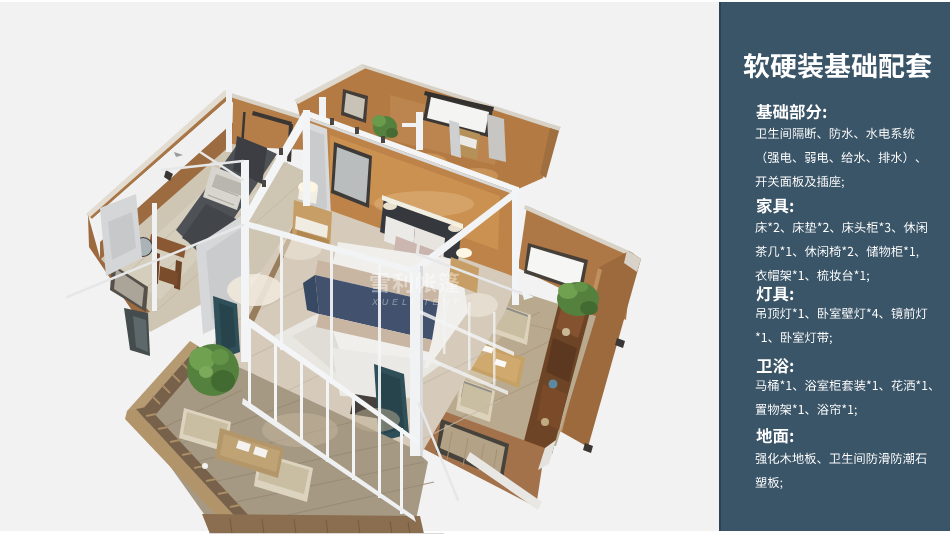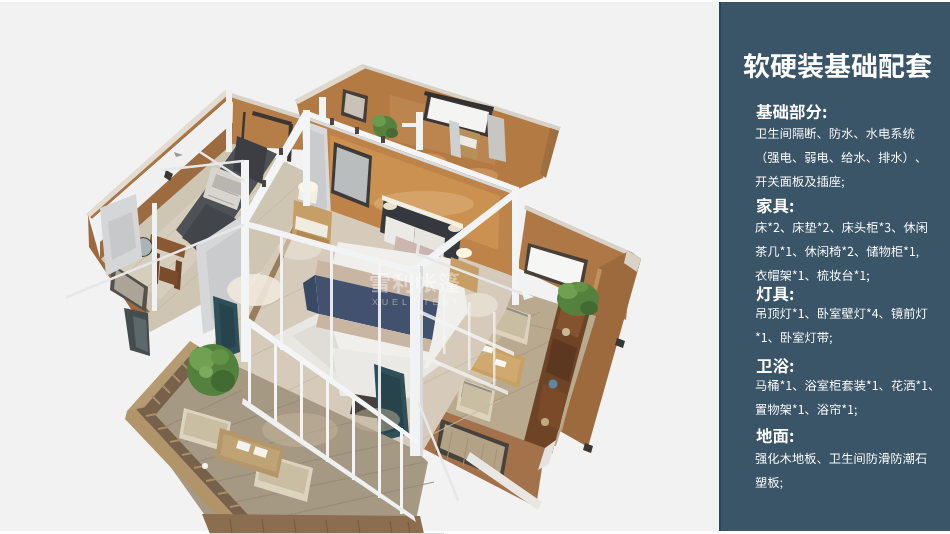--- a/index.html
+++ b/index.html
@@ -1,15 +1,15 @@
 <!DOCTYPE html>
 <html><head><meta charset="utf-8"><style>
 html,body{margin:0;padding:0;width:950px;height:534px;overflow:hidden;background:#ffffff;
 font-family:"Liberation Sans",sans-serif;}
-#stage{position:relative;width:950px;height:534px;}
+#stage{position:relative;width:950px;height:534px;font-style:italic;}
 </style></head><body>
 <div id="stage">
 <svg width="950" height="534" viewBox="0 0 950 534">
 <rect x="0" y="0" width="950" height="534" fill="#ffffff"></rect>
 <rect x="0" y="2" width="950" height="529" fill="#f2f2f3"></rect>
 
 <g stroke="none">
 
 <polygon points="88,215 226,93 230,98 92,219" fill="#a87547"></polygon>
 <polygon points="92,219 230,98 238,118 100,242" fill="#f0f0f1"></polygon>

